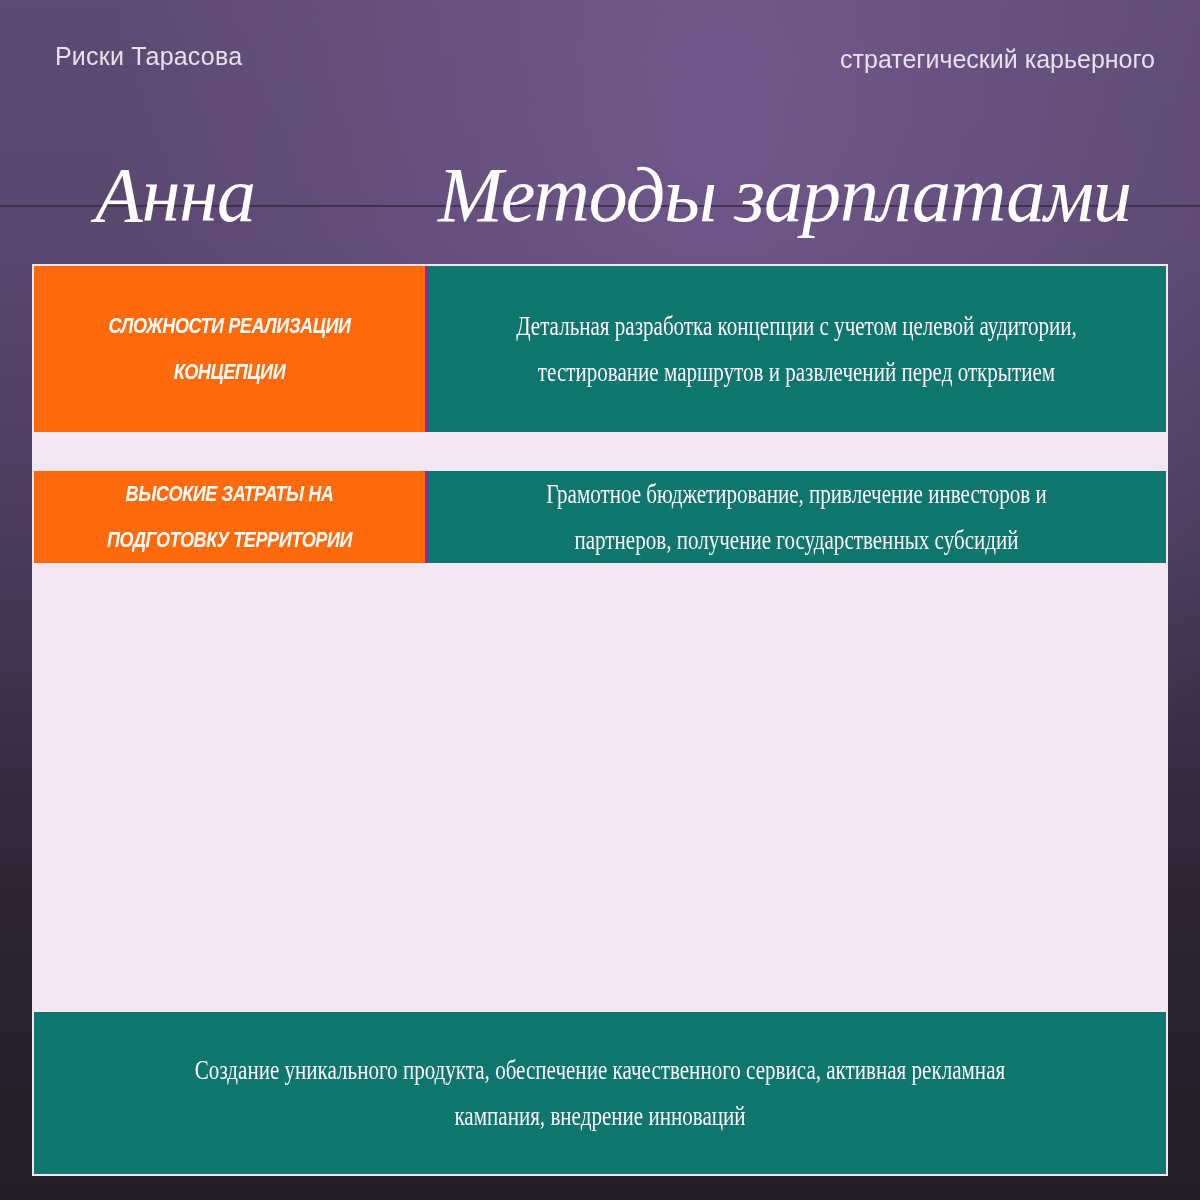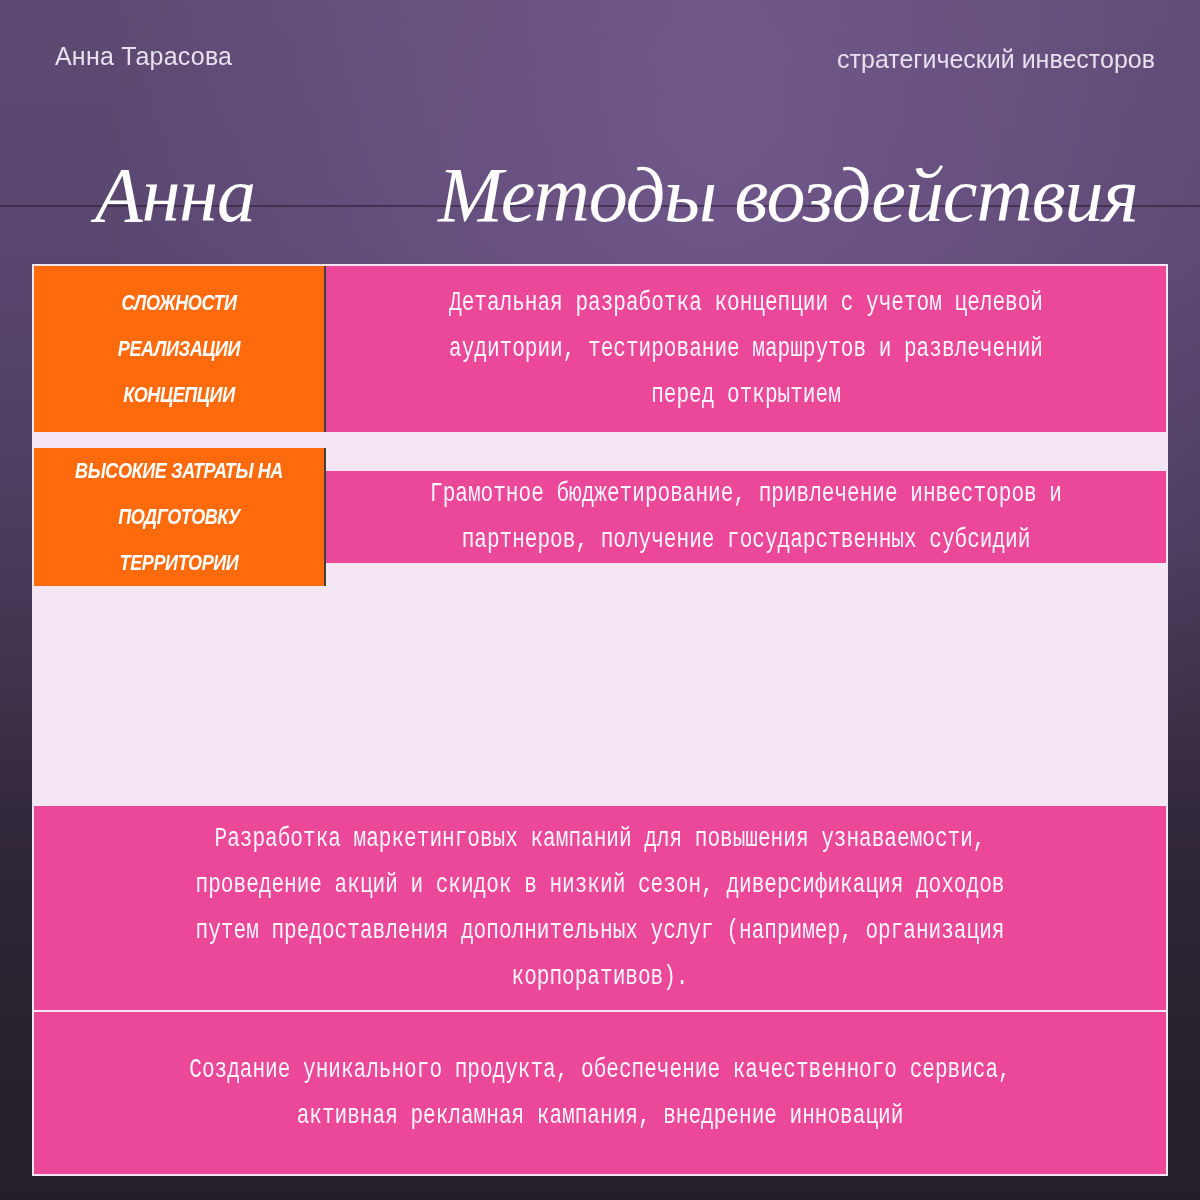--- a/index.html
+++ b/index.html
@@ -32,49 +32,49 @@
   .head-risks { left:95px; }
   .head-methods { left:438px; }
   .table {
     position:absolute; left:32px; top:264px; width:1136px;
     border:2px solid #f4e6f2; box-sizing:border-box;
     background:#f4e6f2;
   }
   .row { display:flex; border-bottom:2px solid #f4e6f2; }
   .row:last-child { border-bottom:none; }
   .cell-risk {
-    width:292px; background:#ff6a0d; color:#ffffff;
+    width:393px; background:#ff6a0d; color:#ffffff;
     display:flex; align-items:center; justify-content:center; text-align:center;
     font-family: "Liberation Sans", sans-serif; font-weight:bold; font-style:italic;
     font-size:22px; line-height:46px; padding:0 18px; box-sizing:border-box;
     text-transform:uppercase; letter-spacing:-0.5px;
     transform-origin:center;
-    border-right:2px solid #404040;
+    border-right:2px solid #a21caf;
   }
   .cell-risk span { display:inline-block; transform:scaleX(0.82); }
   .cell-method {
-    flex:1; background:#ec4899; color:#fff6ff;
+    flex:1; background:#0f766e; color:#fff6ff;
     display:flex; align-items:center; justify-content:center; text-align:center;
-    font-family: Liberation Mono, monospace;
+    font-family: Liberation Serif, serif;
     font-size:27px; line-height:46px; padding:0 6px; box-sizing:border-box;
   }
   .cell-method span { display:inline-block; transform:scaleX(0.78); width:128%; }
 </style>
 </head>
 <body>
 
 <div class="crease"></div>
 
-<div class="author">Анна Тарасова</div>
+<div class="author">Риски Тарасова</div>
 <div class="role">
-  <div>стратегический инвесторов</div>
+  <div>стратегический карьерного</div>
 </div>
 
 <div class="head head-risks">Анна</div>
-<div class="head head-methods">Методы воздействия</div>
+<div class="head head-methods">Методы зарплатами</div>
 
 <div class="table">
   <div class="row" style="height:166px;">
     <div class="cell-risk">
         <span>Сложности реализации концепции</span>
       </div>
     <div class="cell-method">
         <span>Детальная разработка концепции с учетом целевой аудитории, тестирование маршрутов и развлечений перед открытием</span>
       </div>
   </div>
@@ -82,22 +82,19 @@
     <div class="cell-risk">
         <span>Высокие затраты на подготовку территории</span>
       </div>
     <div class="cell-method">
         <span>Грамотное бюджетирование, привлечение инвесторов и партнеров, получение государственных субсидий</span>
       </div>
   </div>
   <div class="row" style="height:202px;">
   </div>
   <div class="row" style="height:204px;">
-    <div class="cell-method">
-        <span>Разработка маркетинговых кампаний для повышения узнаваемости, проведение акций и скидок в низкий сезон, диверсификация доходов путем предоставления дополнительных услуг (например, организация корпоративов).</span>
-      </div>
   </div>
   <div class="row" style="height:162px;">
     <div class="cell-method">
         <span>Создание уникального продукта, обеспечение качественного сервиса, активная рекламная кампания, внедрение инноваций</span>
       </div>
   </div>
 </div>
 
 </body></html>

